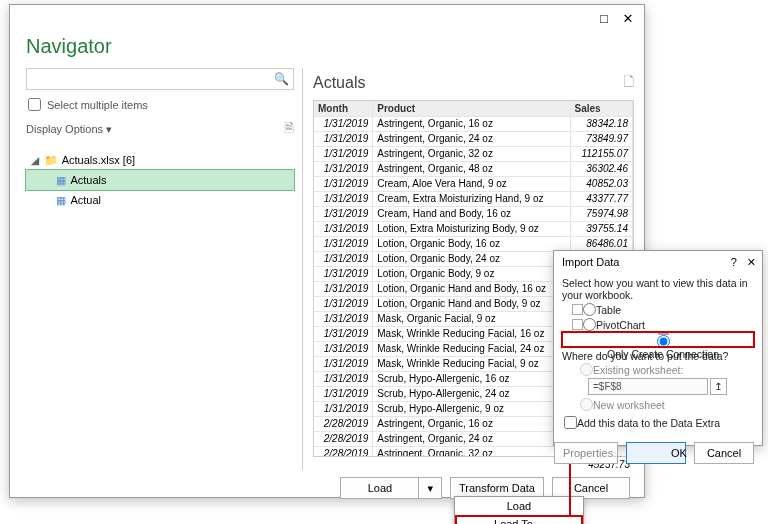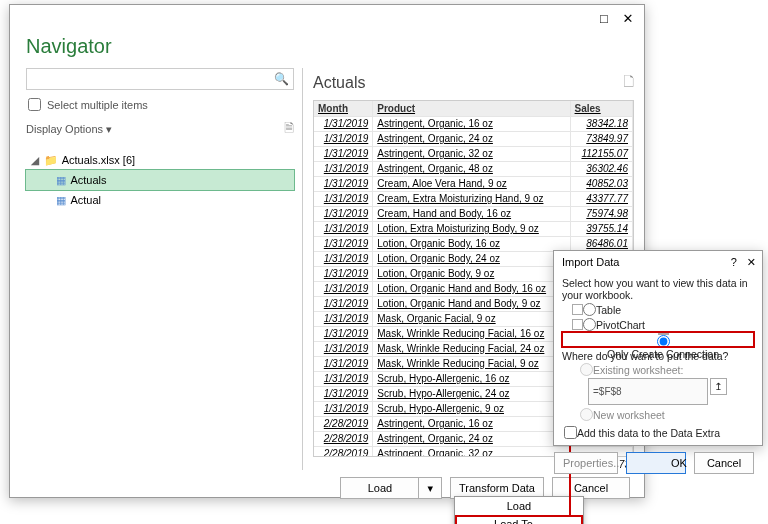--- a/index.html
+++ b/index.html
@@ -22,21 +22,21 @@
 .tree-row.selected { background: #c7ead3; outline: 1px solid #6db98d; }
 .tree-row .caret { width: 10px; text-align: center; color: #666; }
 .tree-row .indent { width: 22px; }
 .tree-row .folder-icon { color: #d9a24a; font-size: 11px; }
 .tree-row .table-icon { color: #5a8ed0; font-size: 11px; }
 .nav-right { flex: 1; padding: 0 10px; display: flex; flex-direction: column; overflow: hidden; }
 .right-head { display: flex; justify-content: space-between; align-items: center; padding: 4px 0 6px 0; }
 .right-head .title { font-size: 16px; font-weight: 400; color: #444; }
 .right-head .refresh-icon { font-size: 13px; color: #888; }
 .data-table { border: 1px solid #ccc; flex: 1; overflow: hidden; font-size: 10px; }
-.data-table table { border-collapse: collapse; width: 100%; text-decoration: underline; }
+.data-table table { border-collapse: collapse; width: 100%; }
 .data-table th, .data-table td { border-bottom: 1px solid #e5e5e5; border-right: 1px solid #e5e5e5; padding: 1px 4px; height: 15px; white-space: nowrap; }
 .data-table th { background: #eee; font-weight: 600; text-align: left; color: #333; }
 .data-table td.month { text-align: right; font-style: italic; }
 .data-table td.sales { text-align: right; font-style: italic; }
 .nav-footer { height: 36px; display: flex; justify-content: flex-end; align-items: center; gap: 8px; padding-right: 14px; border-top: 0px solid #eee; }
 .btn-std { min-width: 78px; height: 22px; border: 1px solid #adadad; background: #fdfdfd; font-size: 11px; cursor: pointer; padding: 0 8px; }
 .btn-split { display: flex; }
 .btn-split .main { border-right: none; }
 .btn-split .drop { min-width: 18px; border-left: 1px solid #adadad; }
 .load-menu { position: absolute; left: 454px; top: 496px; width: 130px; border: 1px solid #999; background: #fff; box-shadow: 0 2px 6px rgba(0,0,0,0.25); }
@@ -45,21 +45,21 @@
 .import-dialog { left: 553px; top: 250px; width: 210px; height: 196px; z-index: 5; }
 .import-title { display: flex; justify-content: space-between; align-items: center; height: 22px; padding: 0 6px 0 8px; font-size: 11px; }
 .import-title .r { display: flex; align-items: center; gap: 10px; }
 .import-body { padding: 4px 8px 6px 8px; font-size: 10.5px; color: #222; }
 .radio-row { display: flex; align-items: center; padding: 1px 0 1px 10px; height: 15px; }
 .radio-row .ico { width: 11px; height: 11px; border: 1px solid #aaa; }
 .radio-row input { margin: 0; }
 .radio-row.red { outline: 2px solid #c00; outline-offset: -1px; flex-direction: column; }
 .sub { padding-left: 26px; }
 .cell-ref { display: flex; gap: 2px; margin-left: 26px; margin-top: 1px; margin-bottom: 2px; }
-.cell-ref input { width: 120px; height: 27px; border: 1px solid #aaa; font-size: 10px; padding: 0 4px; }
+.cell-ref input { width: 120px; height: 17px; border: 1px solid #aaa; font-size: 10px; padding: 0 4px; }
 .cell-ref .pick { width: 17px; height: 17px; border: 1px solid #aaa; display: flex; align-items: center; justify-content: center; font-size: 10px; }
 .import-footer { display: flex; justify-content: flex-end; align-items: center; gap: 8px; padding: 6px 8px; }
 .import-footer .props { min-width: 64px; color: #888; }
 .import-footer .ok { border: 1px solid #2678d8; background: #eaf2fb; min-width: 60px; padding-left: 44px; }
 .import-footer .cancel { min-width: 60px; }
 .red-line-box { position: absolute; pointer-events: none; z-index: 4; }
 .red-line-1 { left: 569px; top: 341px; width: 2px; height: 176px; background: #c00; }
 </style>
 </head>
 <body>

